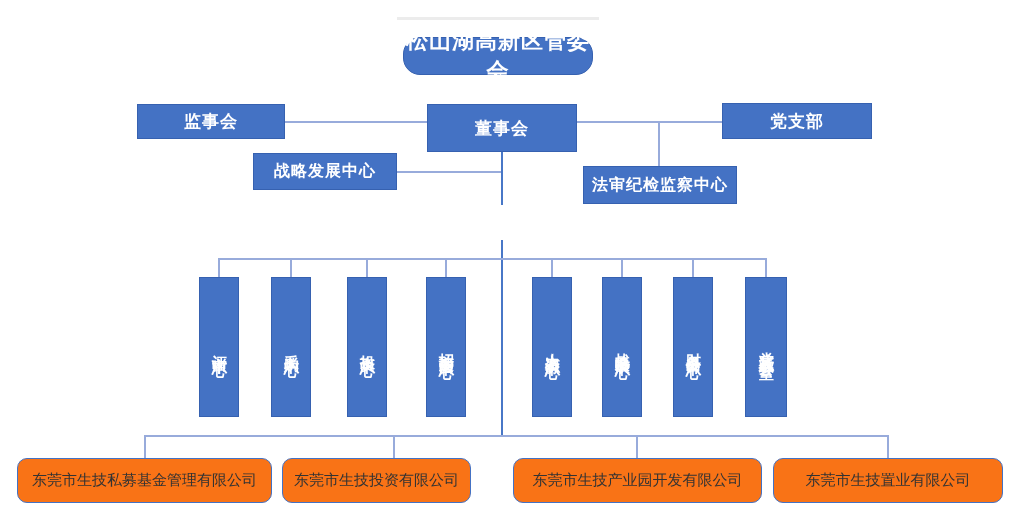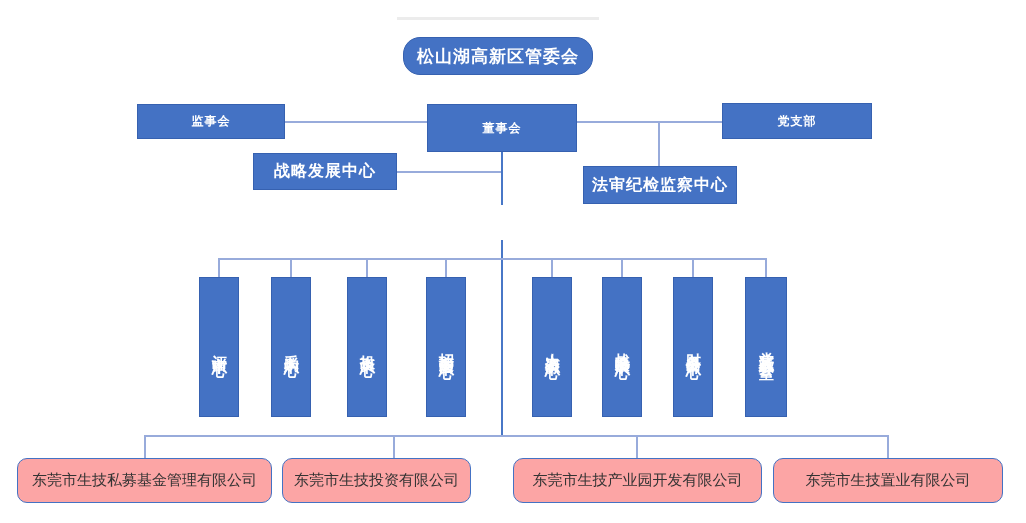--- a/index.html
+++ b/index.html
@@ -18,22 +18,22 @@
     border: 1px solid var(--box-border);
     color: var(--box-text);
     font-weight: bold;
     display: flex;
     align-items: center;
     justify-content: center;
     text-align: center;
     box-sizing: border-box;
     letter-spacing: 1px;
   }
-  .lvl1 { font-size: 17px; border-radius: 17px; }
-  .lvl2 { font-size: 12px; }
+  .lvl1 { font-size: 22px; border-radius: 17px; }
+  .lvl2 { font-size: 17px; }
   .lvl3 { font-size: 16px; }
   
   .dept {
     position: absolute;
     top: 277px;
     height: 140px;
     width: 40px;
     background: var(--box-fill);
     border: 1px solid var(--box-border);
     color: var(--box-text);
@@ -45,21 +45,21 @@
     justify-content: center;
     writing-mode: vertical-lr;
     text-orientation: upright;
     letter-spacing: 2px;
   }
   
   .company {
     position: absolute;
     top: 458px;
     height: 45px;
-    background: #fca5a5;
+    background: #f97316;
     border: 1.5px solid var(--subsidiary-border);
     border-radius: 10px;
     color: var(--subsidiary-text);
     font-size: 15px;
     display: flex;
     align-items: center;
     justify-content: center;
     box-sizing: border-box;
   }
   

